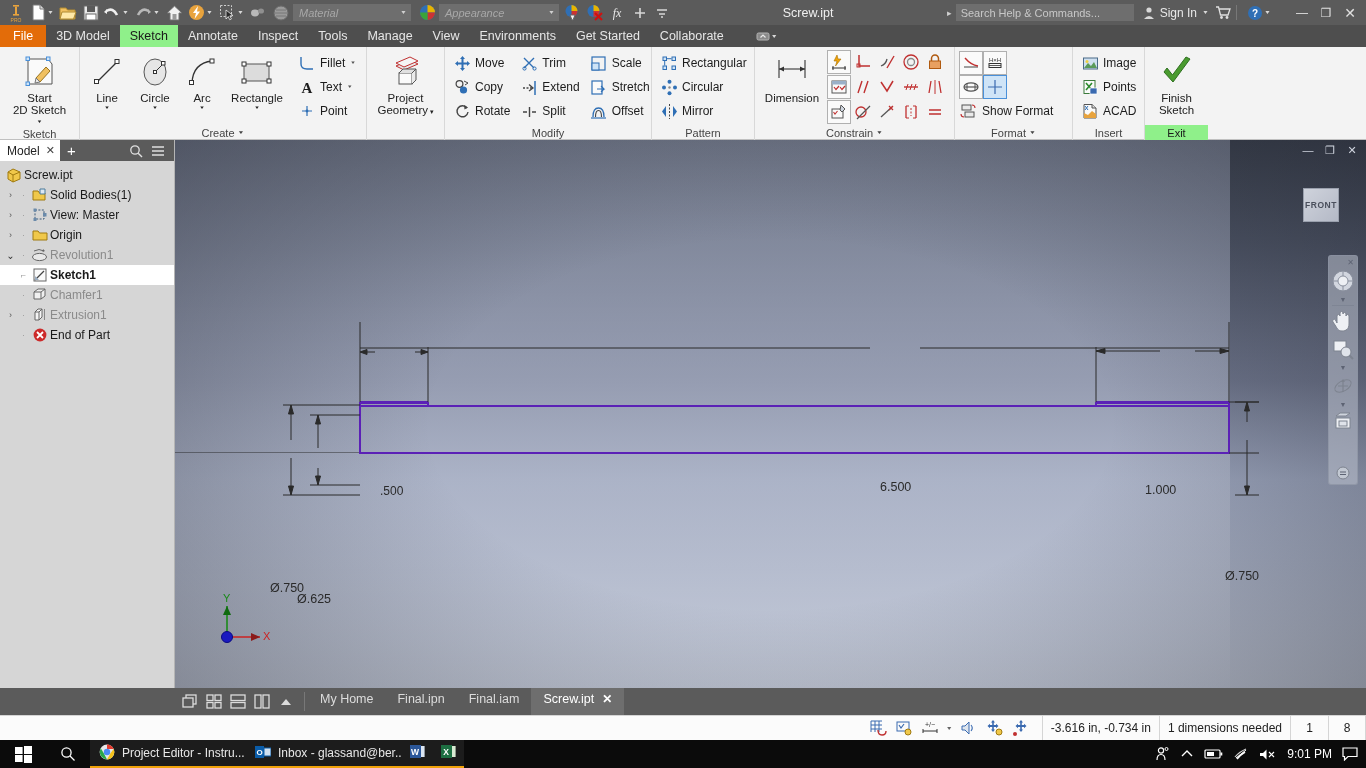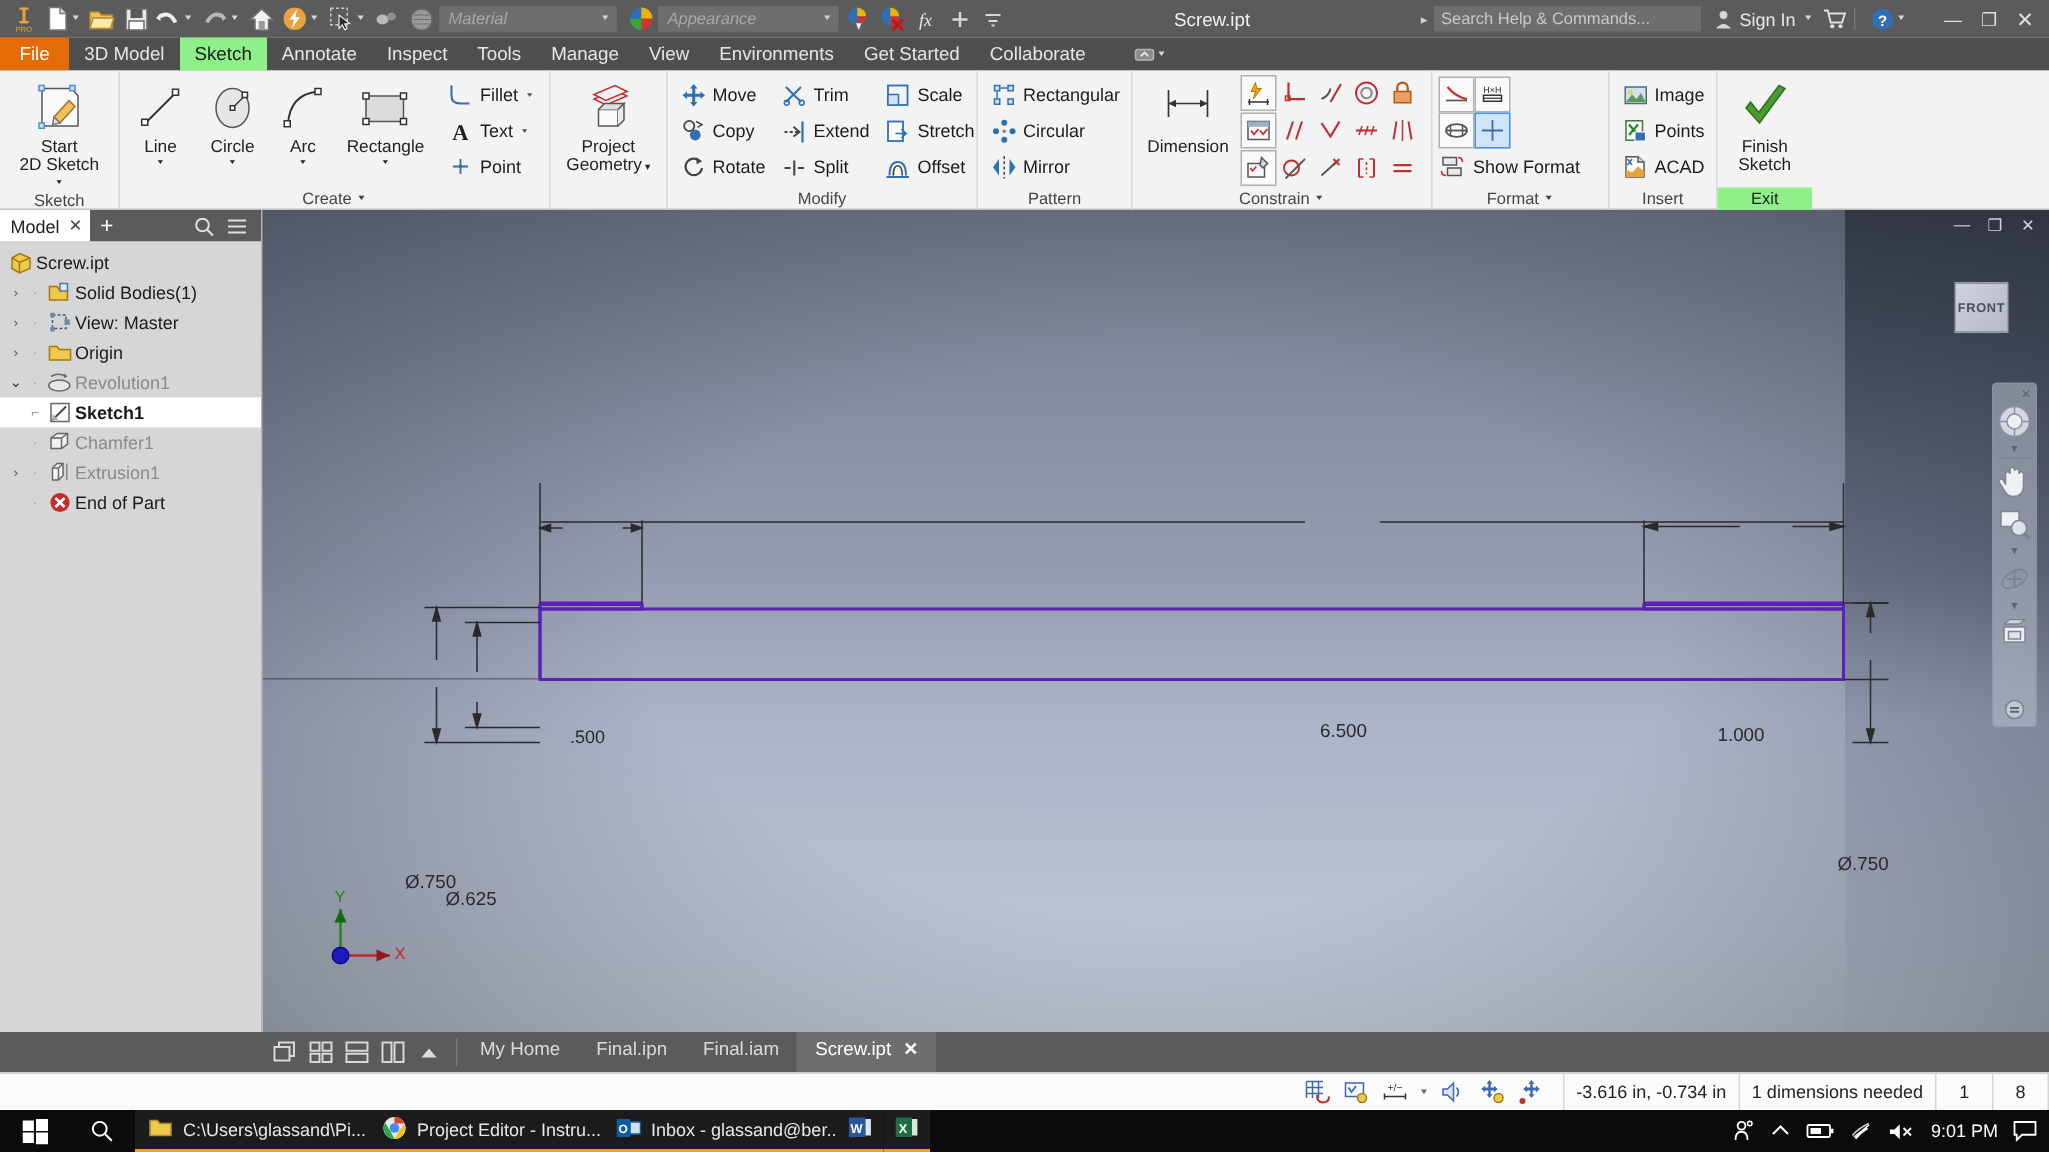--- a/index.html
+++ b/index.html
@@ -1308,28 +1308,20 @@
         </svg>
     </div>
     <div class="tb-search">
       <svg width="16" height="16" viewBox="0 0 16 16">
           <circle cx="6.5" cy="6.5" r="4.6" fill="none" stroke="#fff" stroke-width="1.3"></circle>
           <path d="M10 10 L14.5 14.5" stroke="#fff" stroke-width="1.3"></path>
         </svg>
     </div>
     <div class="tbitem run">
       <span>
-        <svg width="16" height="14" viewBox="0 0 16 14">
-            <path d="M1 2 H6 L7.5 4 H15 V12 H1z" fill="#f0c84a" stroke="#b08a30"></path>
-          </svg>
-      </span>
-      <span>C:\Users\glassand\Pi...</span>
-    </div>
-    <div class="tbitem run">
-      <span>
         <svg width="16" height="16" viewBox="0 0 16 16">
             <circle cx="8" cy="8" r="7.4" fill="#e8e8e8"></circle>
             <path d="M8 0.6 A7.4 7.4 0 0 1 14.6 5 H8z" fill="#e33b2e"></path>
             <path d="M14.6 5 A7.4 7.4 0 0 1 8 15.4 L11.3 9.5z" fill="#f5c21b"></path>
             <path d="M8 15.4 A7.4 7.4 0 0 1 1.8 4.3 L5.2 10z" fill="#2aa84a"></path>
             <circle cx="8" cy="8" r="3.2" fill="#4a8af4"></circle>
           </svg>
       </span>
       <span>Project Editor - Instru...</span>
     </div>

